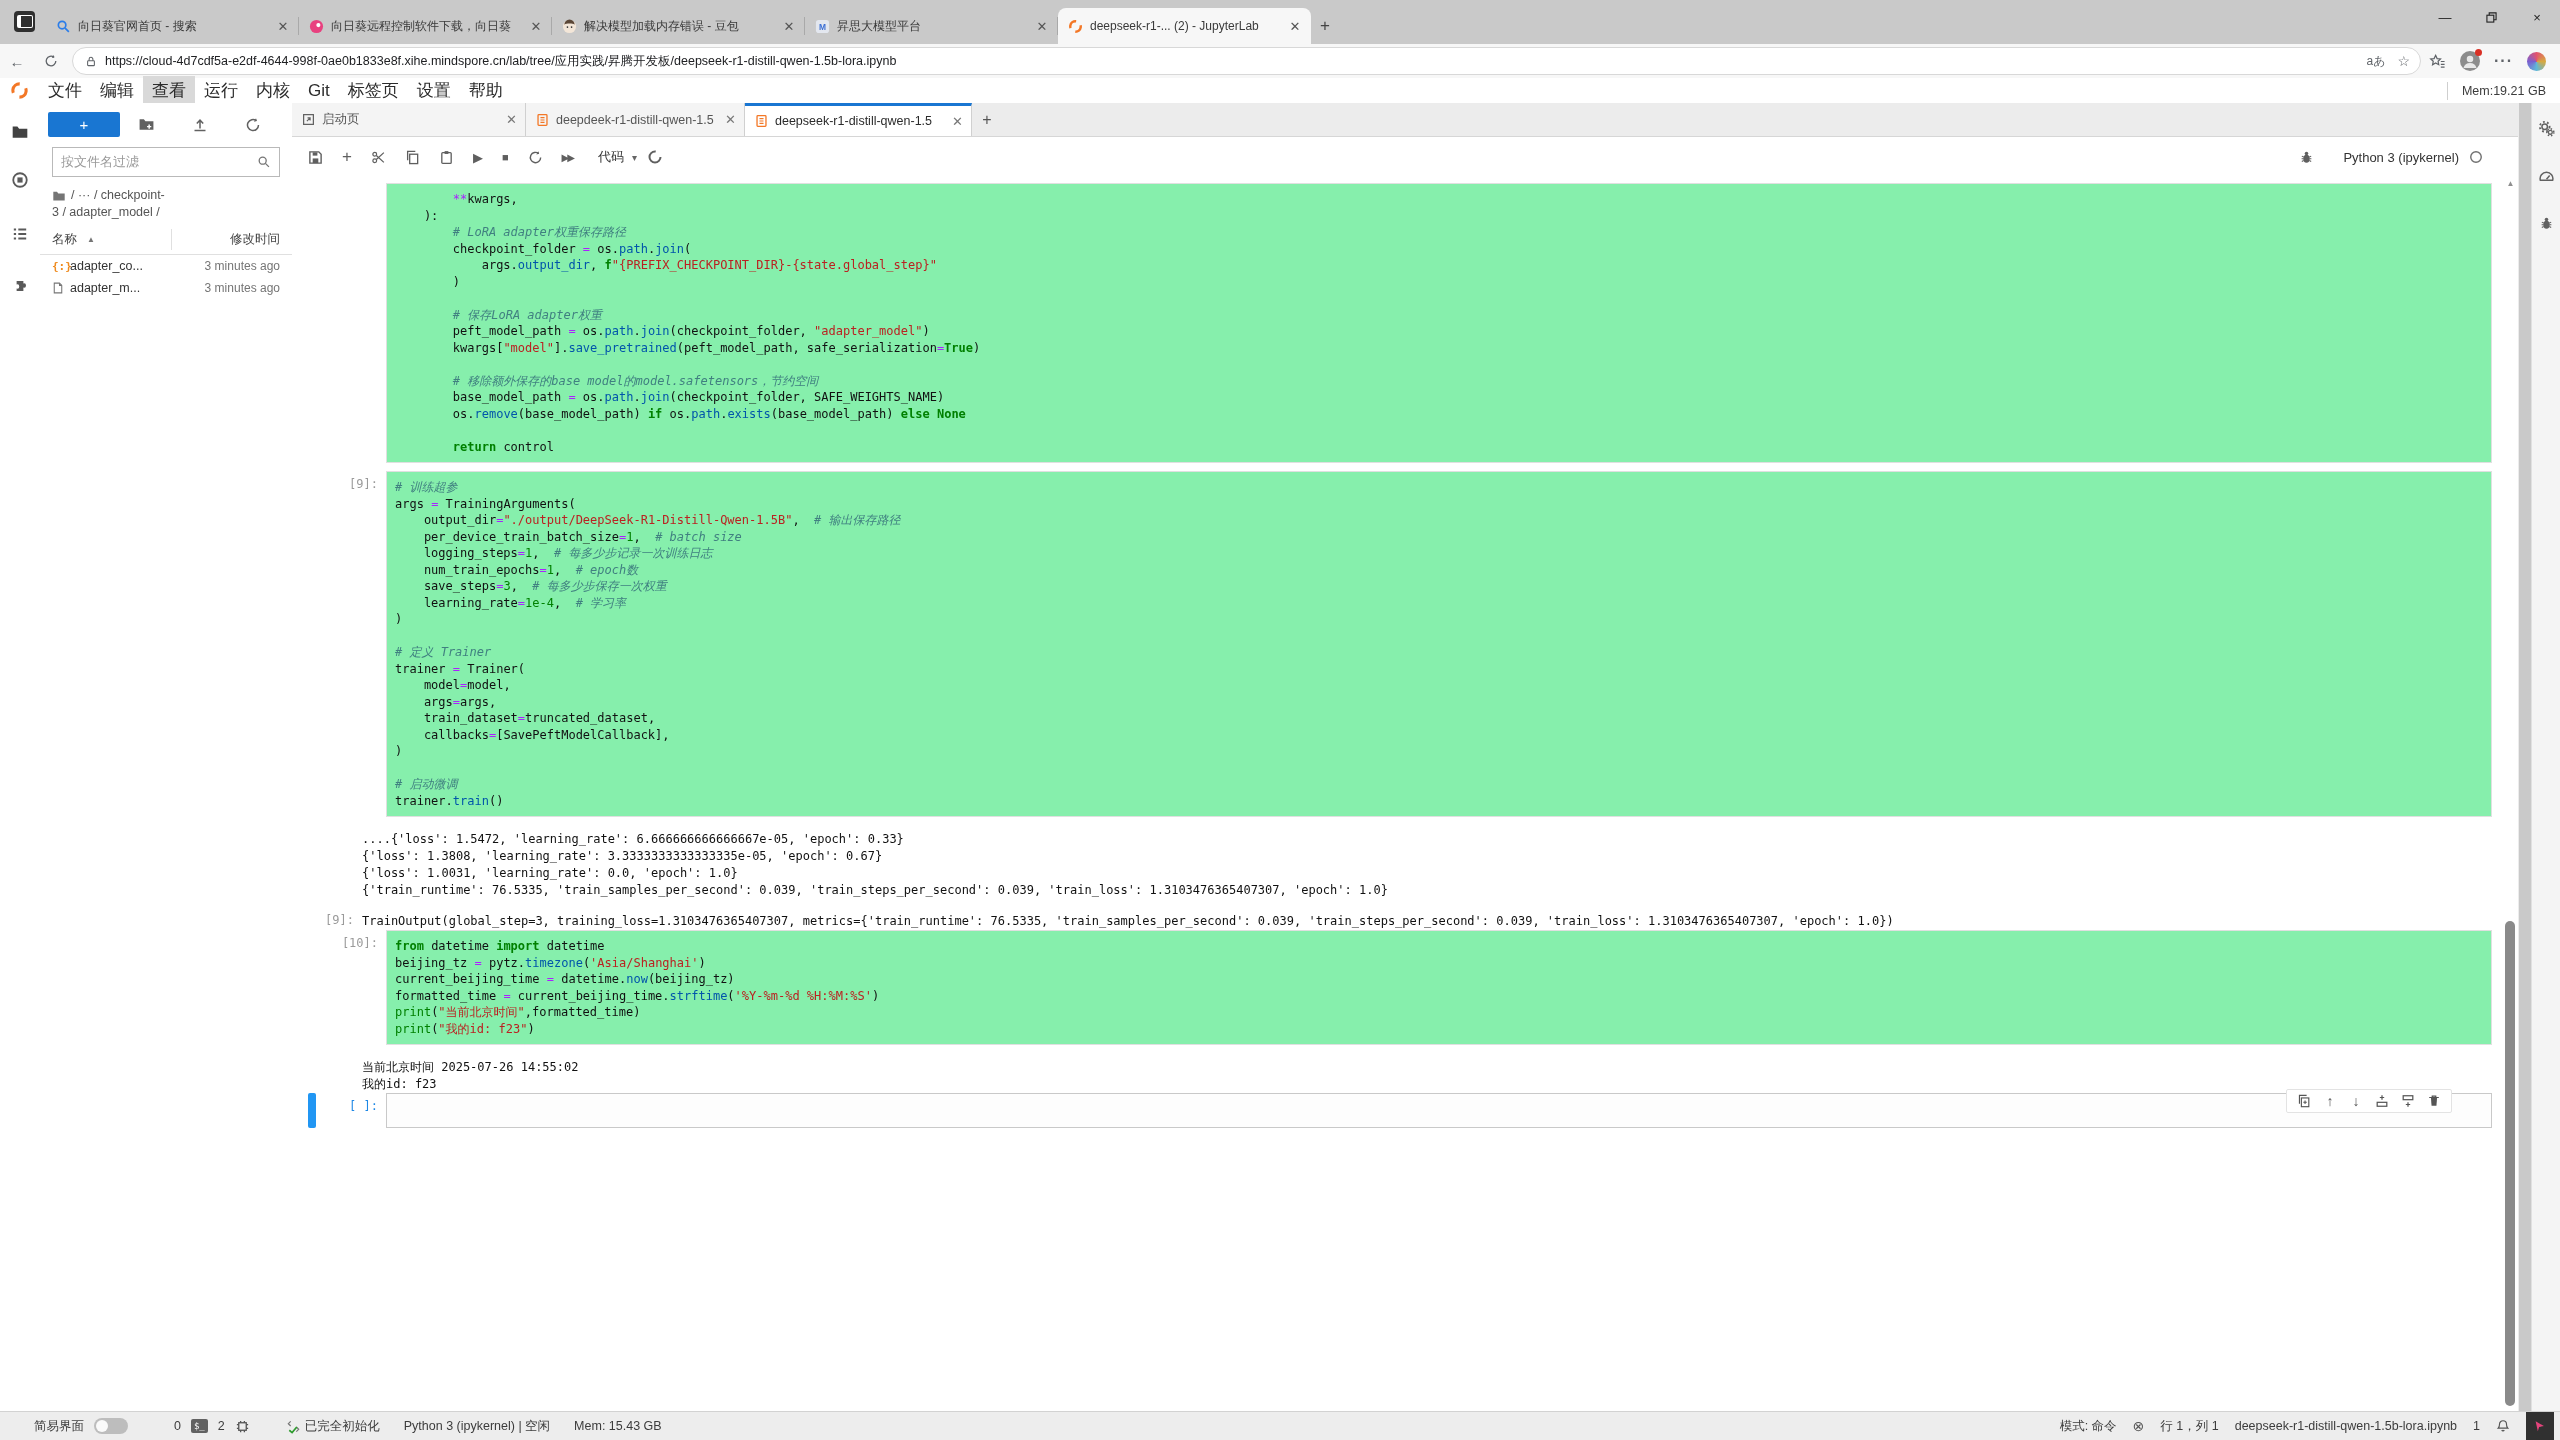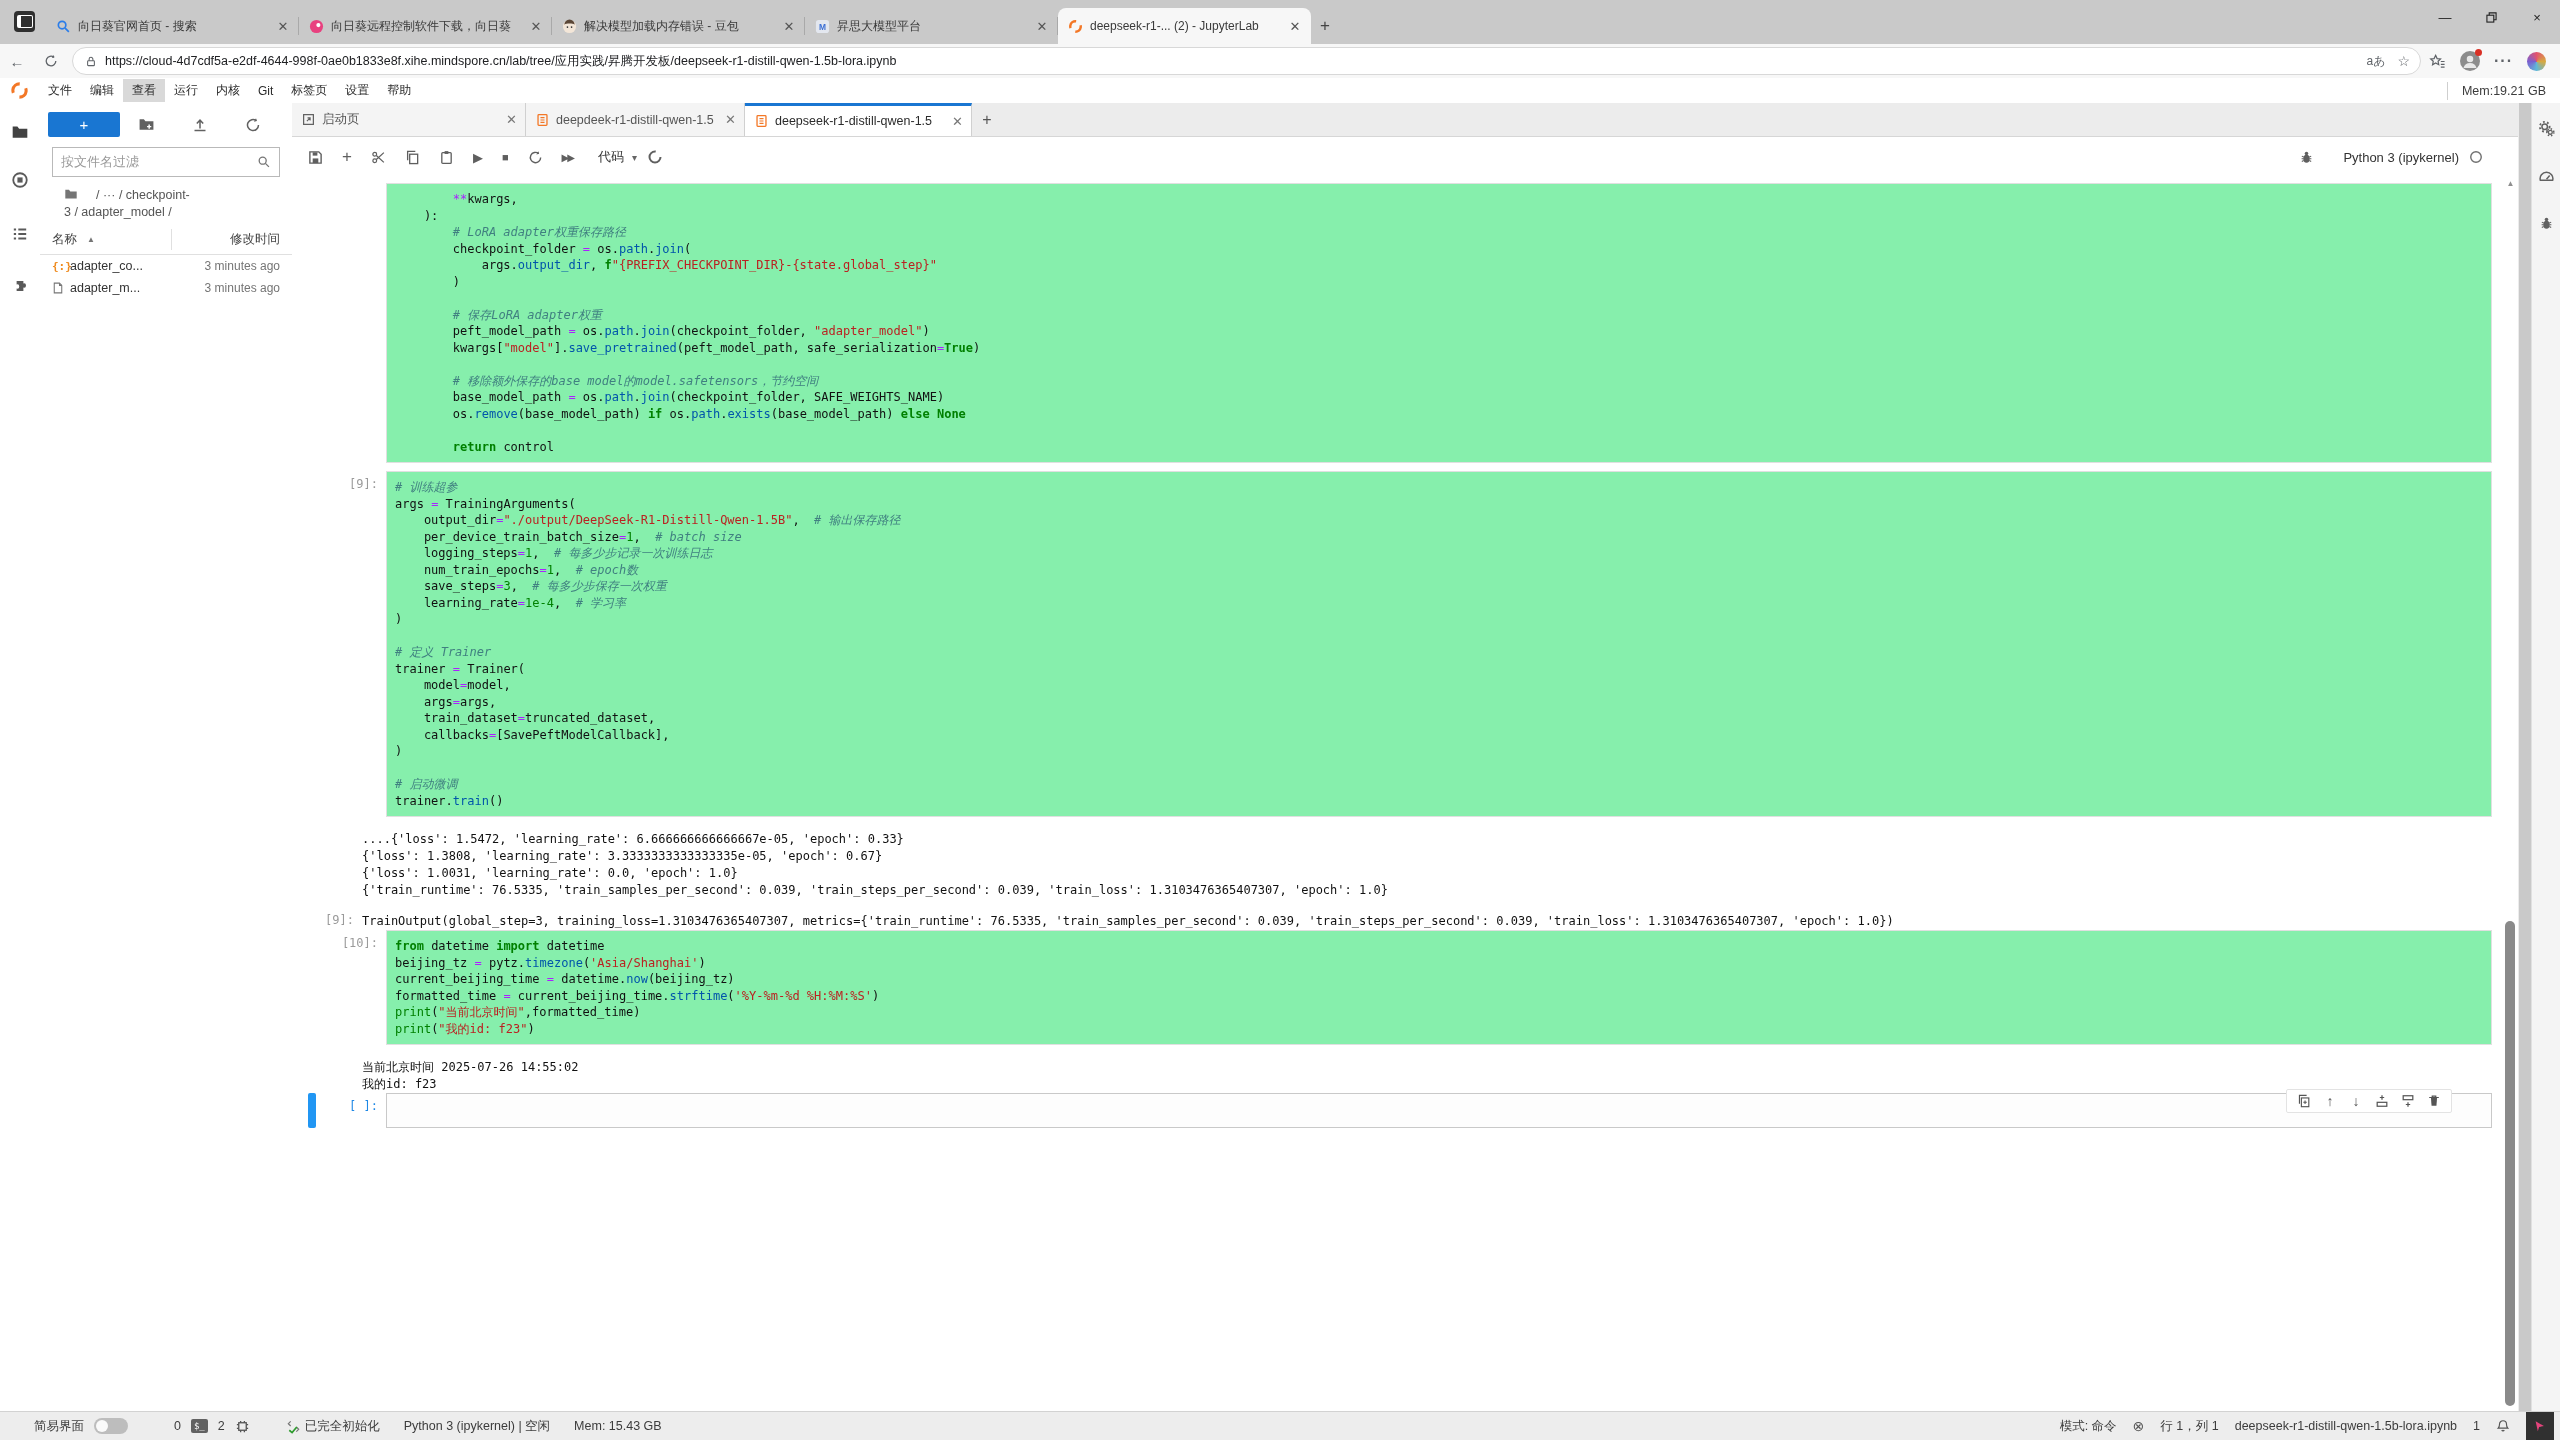--- a/index.html
+++ b/index.html
@@ -35,38 +35,38 @@
   .chromeicons{display:flex;align-items:center;gap:14px;padding-right:14px;color:#5f6368;}
   .avatar{position:relative;width:20px;height:20px;}
   .avatar .dot{position:absolute;right:-2px;top:-2px;width:7px;height:7px;background:#d93025;border-radius:50%;}
   .copilot{width:19px;height:19px;border-radius:50%;
     background:conic-gradient(#e2536f,#d7a940,#5fb8d8,#7b5fd0,#e2536f);}
 
   
   .jlmenu{position:absolute;left:0;top:78px;width:100%;height:25px;background:#fff;border-bottom:1px solid #e2e2e2;
     display:flex;align-items:center;}
   .jlogo{margin:0 10px 0 10px;}
-  .menuitem{padding:3px 9px;font-size:12px;color:#2b2b2b;}
+  .menuitem{padding:3px 9px;font-size:17px;color:#2b2b2b;}
   .menuitem.active{background:#d9d9d9;}
   .jlmem{margin-left:auto;font-size:12.5px;color:#3c3c3c;border-left:1px solid #cfcfcf;padding:2px 14px 2px 14px;}
 
   
   .actbar{position:absolute;left:0;top:103px;width:40px;bottom:28px;background:#fff;border-right:1px solid #e4e4e4;}
   .actbar .ico{position:absolute;left:0;width:40px;height:30px;color:#5a5a5a;}
 
   
   .fpanel{position:absolute;left:40px;top:103px;width:252px;bottom:28px;background:#fff;border-right:1px solid #d9d9d9;font-size:12.5px;}
   .fb-toolbar{display:flex;align-items:center;padding:9px 12px 6px 8px;gap:0;}
   .fb-new{width:72px;height:25px;background:#1976d2;color:#fff;border-radius:2px;display:flex;align-items:center;
     justify-content:center;font-size:15px;}
   .fb-tbico{flex:1;display:flex;justify-content:center;color:#616161;}
   .fb-search{position:relative;margin:4px 12px 0 12px;height:28px;border:1px solid #b9b9b9;display:flex;align-items:center;padding:0 8px;}
   .fb-search .ph{color:#9a9a9a;font-size:13px;flex:1;}
   .crumbs{margin:10px 12px 4px 12px;color:#555;line-height:17px;}
-  .crumbs .ln{display:flex;align-items:flex-start;gap:18px;margin-left:12px;}
+  .crumbs .ln{display:flex;align-items:center;gap:5px;}
   .fhead{display:flex;align-items:center;margin:4px 0 0 0;padding:4px 12px;border-bottom:1px solid #e0e0e0;color:#424242;}
   .fhead .nm{flex:1;display:flex;align-items:center;gap:10px;}
   .fhead .tm{width:100px;text-align:right;border-left:1px solid #e0e0e0;padding:2px 0 2px 8px;}
   .frow{display:flex;align-items:center;padding:4px 12px;color:#333;}
   .frow .fico{width:18px;color:#ef8b1f;font-family:"DejaVu Sans Mono",monospace;font-weight:bold;font-size:11px;}
   .frow .nm{flex:1;}
   .frow .tm{width:110px;text-align:right;color:#757575;font-size:12px;}
 
   
   .nbarea{position:absolute;left:292px;top:103px;right:42px;bottom:28px;background:#fff;}

